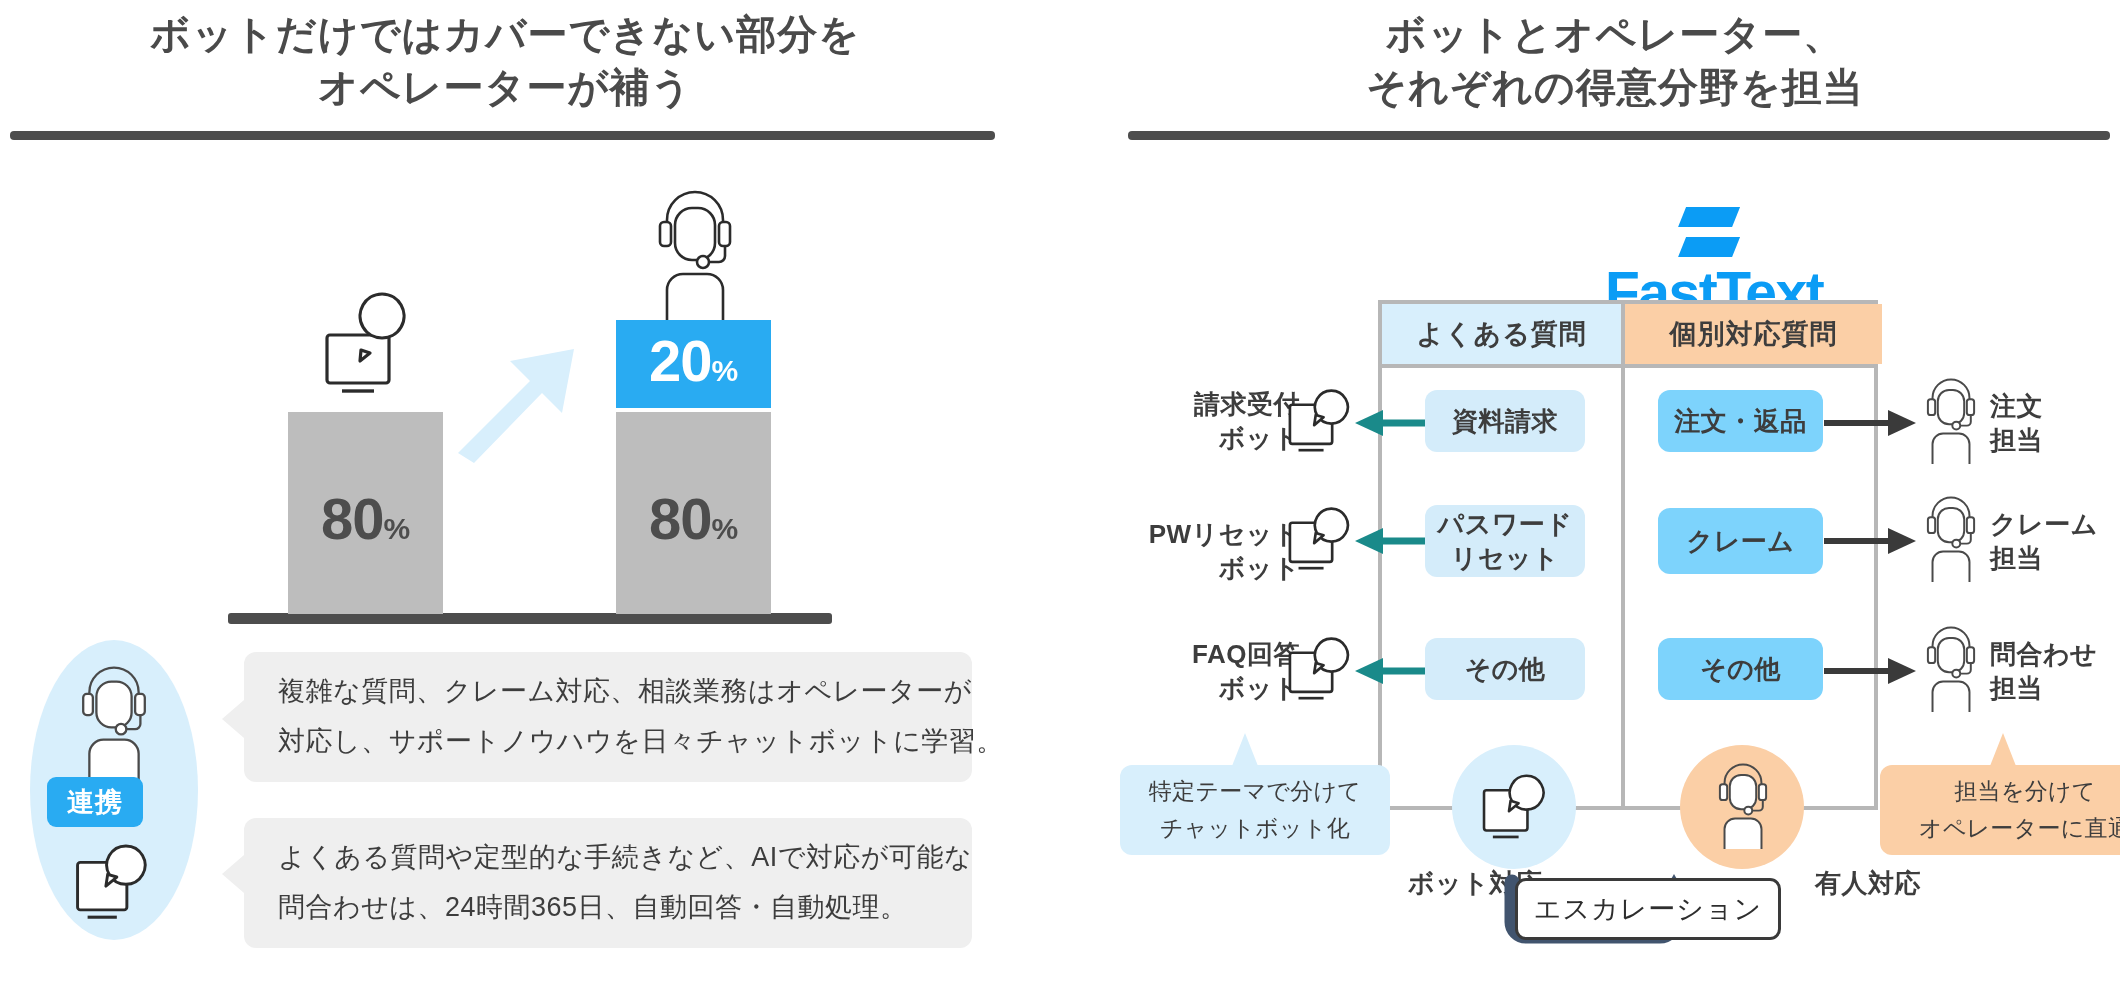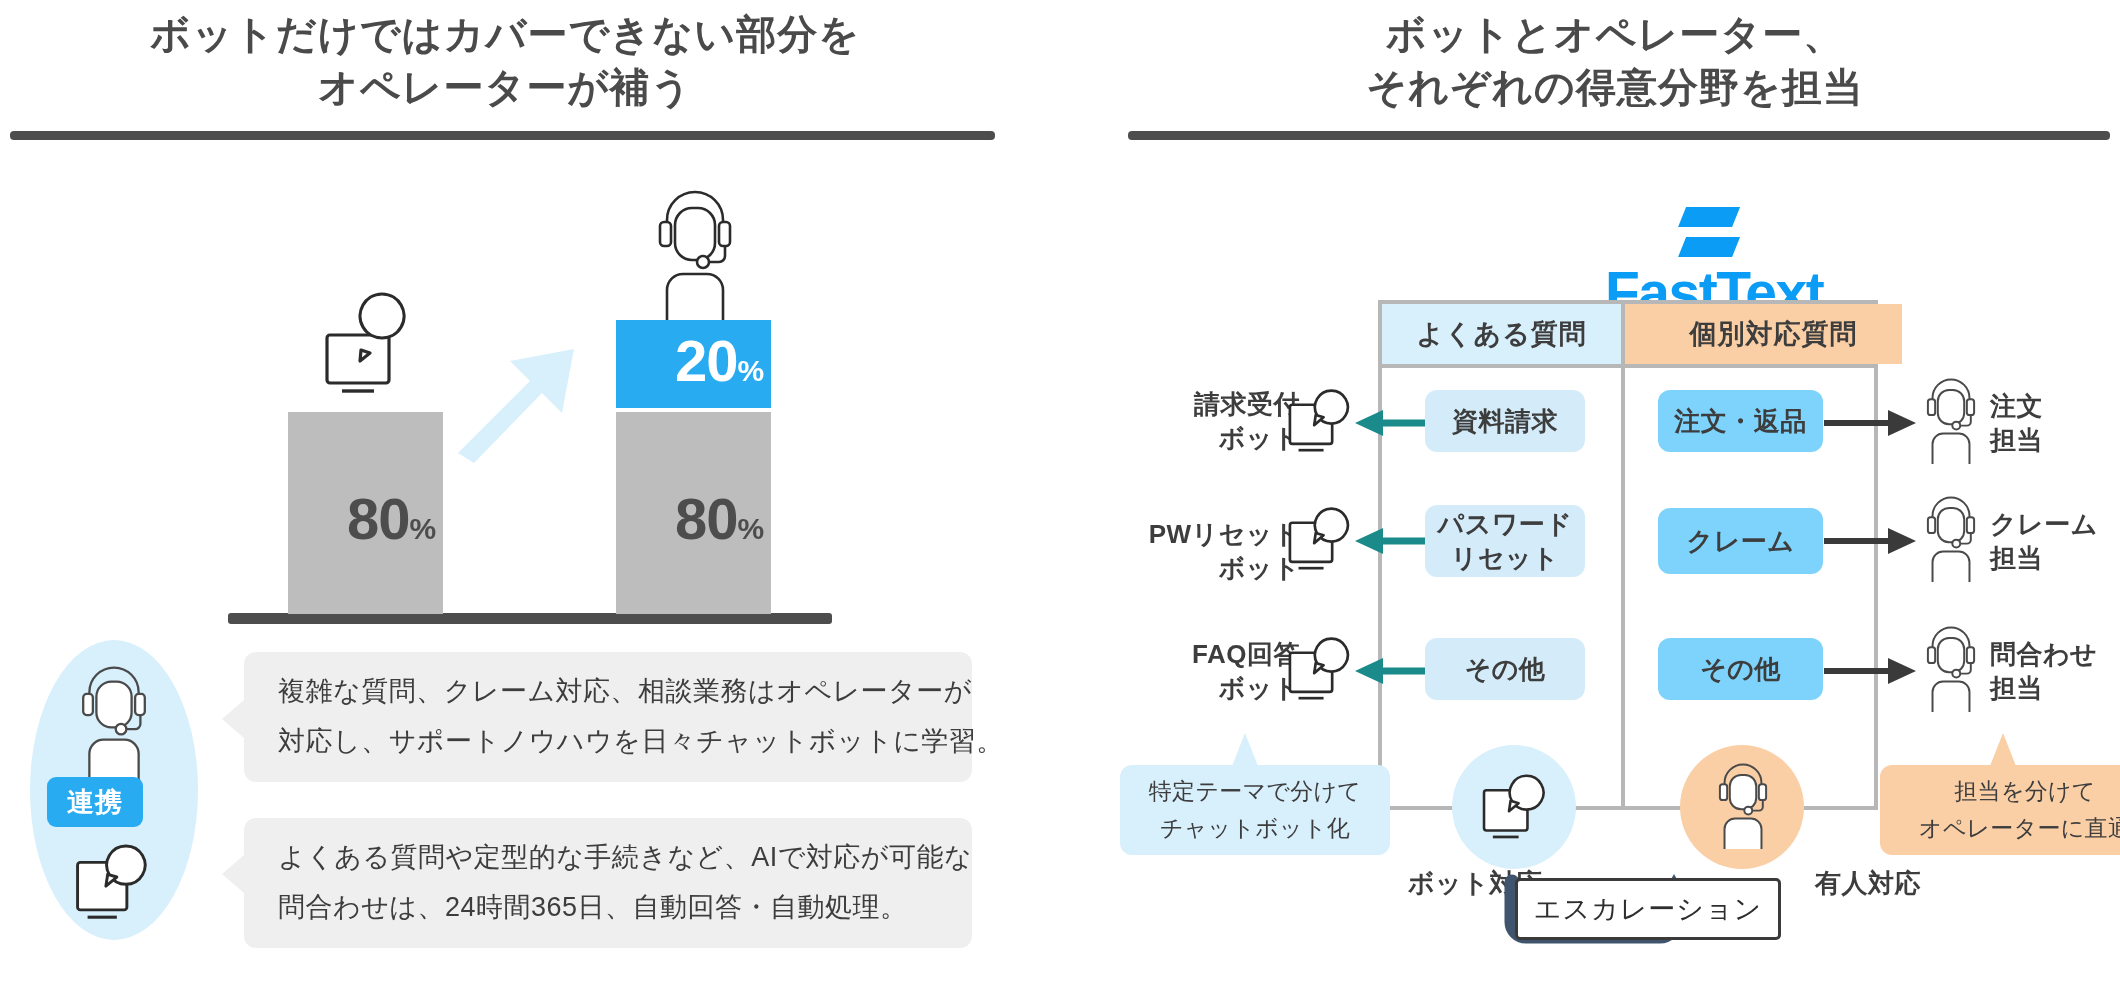--- a/index.html
+++ b/index.html
@@ -18,21 +18,20 @@
   }
   .rule{position:absolute;height:9px;background:#4d4d4d;border-radius:4px;}
 
   
   .baseline{position:absolute;height:11px;background:#4d4d4d;border-radius:3px;}
   .bar-grey{position:absolute;background:#bdbdbd;}
   .bar-blue{position:absolute;background:#29abf2;}
   .bar-val{
     position:absolute;width:100%;text-align:center;font-weight:bold;
     font-family:"Liberation Sans",sans-serif;
-    margin-left:26px;
   }
   .bar-val .num{font-size:58px;letter-spacing:-1px;}
   .bar-val .pct{font-size:30px;}
   .v-grey{color:#4d4d4d;}
   .v-white{color:#ffffff;}
 
   
   .lk-ellipse{
     position:absolute;background:#d8effc;border-radius:50%;
   }
@@ -110,21 +109,21 @@
   .round-icon{position:absolute;border-radius:50%;}
   .ri-blue{background:#d8effc;}
   .ri-orange{background:#fbcfa6;}
 
   .mode-label{
     position:absolute;font-size:26px;font-weight:bold;color:#3d3d3d;
     letter-spacing:0.5px;white-space:nowrap;
   }
   .esc-box{
     position:absolute;background:#ffffff;border:3px solid #3a3a3a;
-    border-radius:5px;display:flex;align-items:center;justify-content:center;
+    border-radius:11px;display:flex;align-items:center;justify-content:center;
     font-size:27px;color:#2e2e2e;letter-spacing:1px;z-index:3;
   }
   svg{display:block;overflow:visible;}
 </style>
 </head>
 <body>
 
 <div class="panel-title" style="left:0;top:8px;width:1010px;">ボットだけではカバーできない部分を
 オペレーターが補う</div>
 <div class="rule" style="left:10px;top:131px;width:985px;"></div>
@@ -208,21 +207,21 @@
       <i></i>
       <i></i>
     </span>
   <span class="logo-text">FastText</span>
 </div>
 
 <div class="tbl-frame" style="left:1378px;top:300px;width:500px;height:510px;"></div>
 <div class="tbl-div" style="left:1621px;top:300px;height:510px;"></div>
 
 <div class="col-head head-blue" style="left:1382px;top:304px;width:239px;height:60px;">よくある質問</div>
-<div class="col-head head-orange" style="left:1625px;top:304px;width:257px;height:60px;padding-left:20px;">個別対応質問</div>
+<div class="col-head head-orange" style="left:1625px;top:304px;width:257px;height:60px;">個別対応質問</div>
 <div class="head-rule" style="left:1378px;top:364px;width:500px;"></div>
 
 <div class="side-label r-align" style="left:1130px;top:388px;width:170px;">請求受付
 ボット</div>
 <svg class="abs" style="left:1285px;top:386px;" width="74" height="72" viewBox="0 0 92 92">
   <rect x="5" y="24" width="54" height="50" rx="3" fill="#fff" stroke="#2b2b2b" stroke-width="3.4"></rect>
   <path d="M58 6 a21 21 0 1 1 -0.1 0 z" fill="#fff" stroke="#2b2b2b" stroke-width="3.4"></path>
   <path d="M48 40 l-12 10 l2 -13 z" fill="#fff" stroke="#2b2b2b" stroke-width="3.4" stroke-linejoin="round"></path>
   <line x1="16" y1="82" x2="48" y2="82" stroke="#2b2b2b" stroke-width="3.4"></line>
 </svg>

